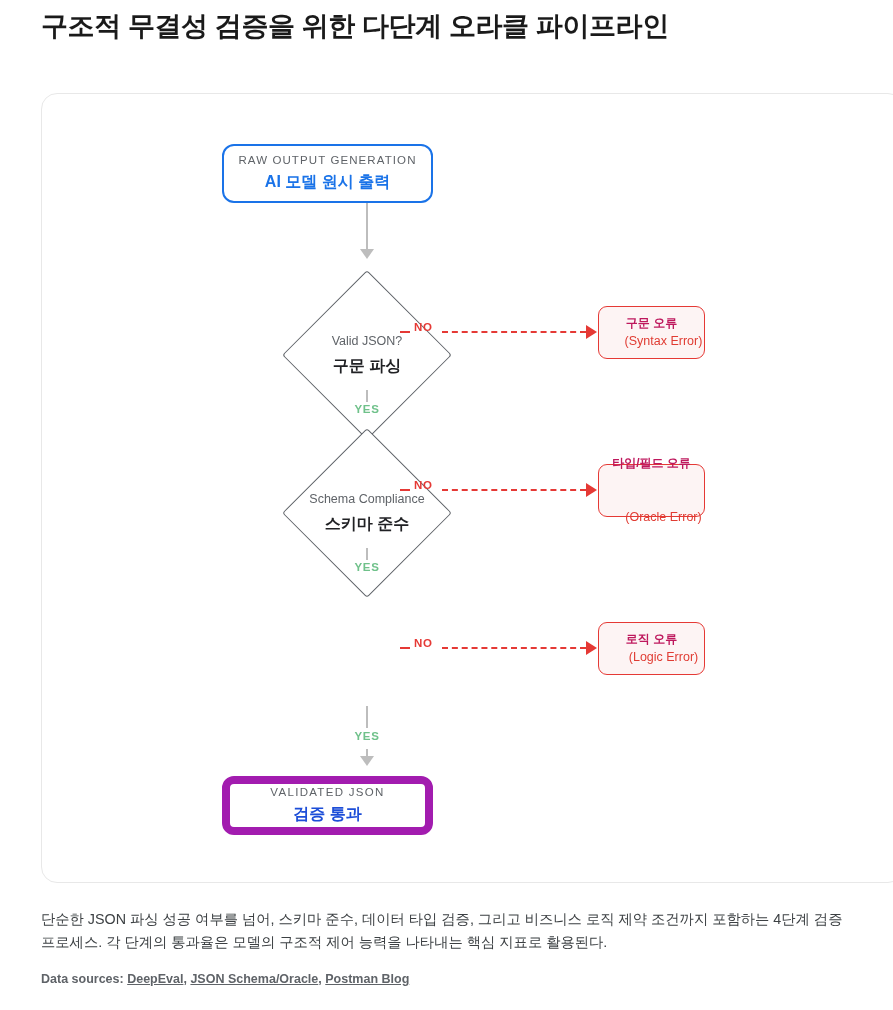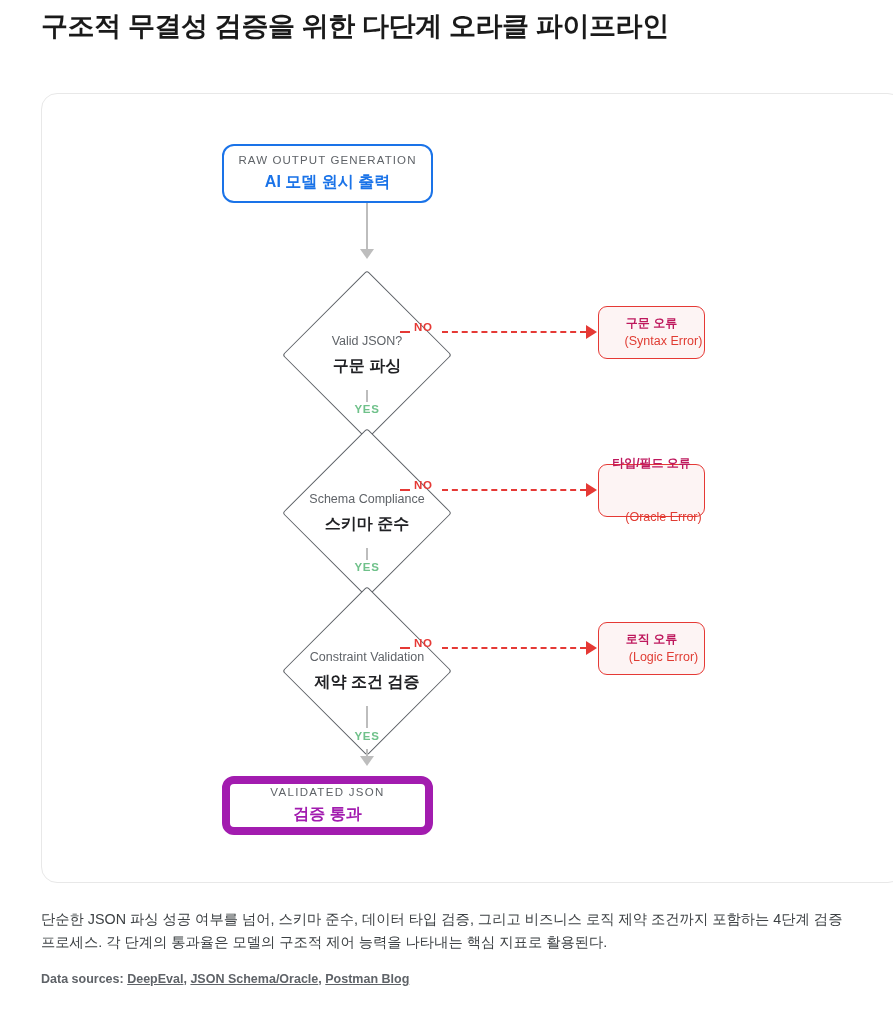--- a/index.html
+++ b/index.html
@@ -65,21 +65,21 @@
     border: 2px solid #1a73e8;
   }
   .node-start .title { color: #1a73e8; }
 
   .node-end {
     left: 180px; top: 682px;
     width: 211px; height: 59px;
     border: 8px solid #a21caf;
   }
   .node-end .eyebrow { color: #5f6368; letter-spacing: 1.3px; }
-  .node-end .title { color: #a21caf; }
+  .node-end .title { color: #1d4ed8; }
 
   
   .diamond {
     position: absolute;
     width: 170px; height: 170px;
   }
   .diamond .shape {
     position: absolute;
     left: 50%; top: 50%;
     width: 120px; height: 120px;
@@ -274,27 +274,20 @@
       </div>
 
       <div class="errbox e2">
         <span class="ko">타입/필드 오류</span>
         <span class="en">(Oracle Error)</span>
       </div>
 
       <div class="vline" style="top:454px; height:12px;"></div>
       <div class="yes" style="top:467px;">YES</div>
 
-      <div class="diamond d3">
-        <div class="shape"></div>
-        <div class="dlabel">
-          <span class="den">Constraint Validation</span>
-          <span class="dko">제약 조건 검증</span>
-        </div>
-      </div>
 
       <div class="hbranch" style="left:358px; top:544px; width:200px;">
         <div class="hdot" style="left:0px; width:10px;"></div>
         <div class="no" style="left:14px;">NO</div>
         <div class="hline" style="left:42px; width:144px;"></div>
         <div class="harrow" style="left:186px;"></div>
       </div>
 
       <div class="errbox e3">
         <span class="ko">로직 오류</span>

